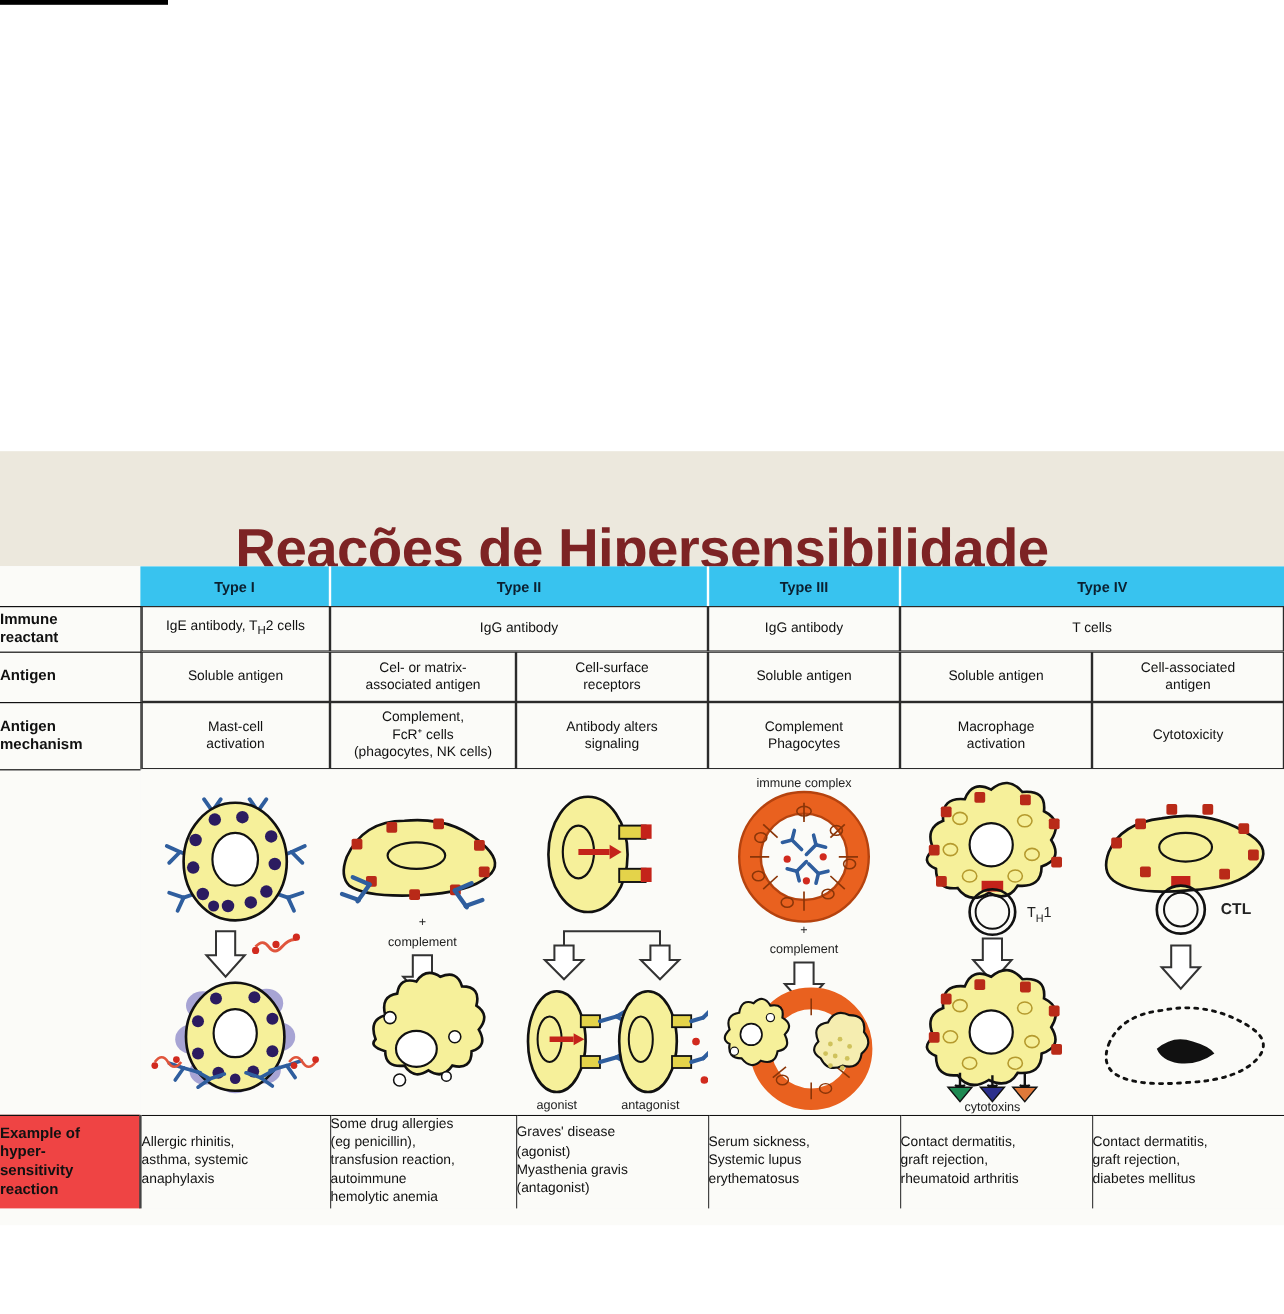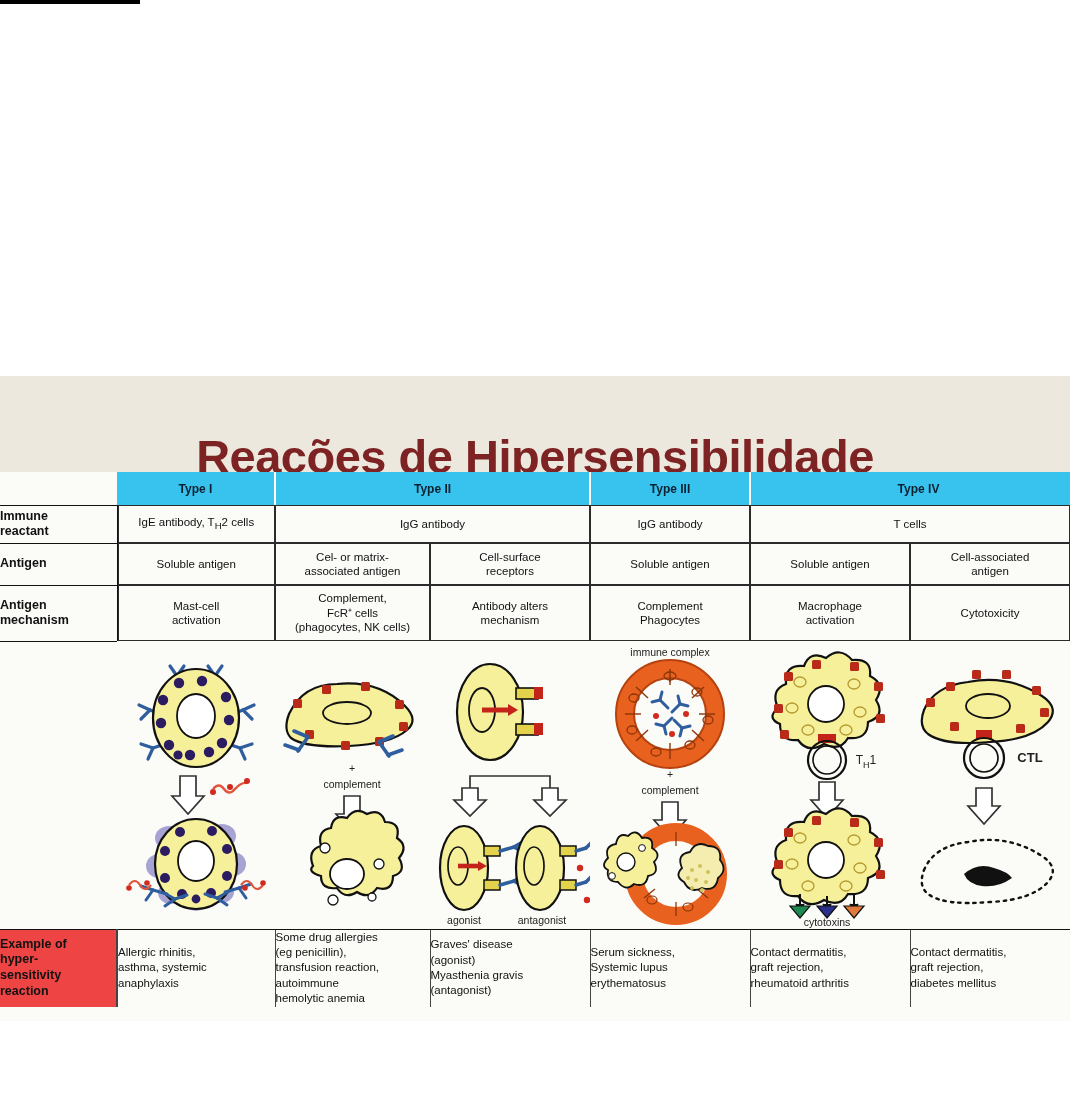--- a/index.html
+++ b/index.html
@@ -244,21 +244,21 @@
     <td class="grp grp-2">
       <div class="box">
         <span class="ex-pre">Complement,
 FcR⁺ cells
 (phagocytes, NK cells)</span>
       </div>
     </td>
     <td class="grp grp-2">
       <div class="box">
         <span class="ex-pre">Antibody alters
-mechanism</span>
+signaling</span>
       </div>
     </td>
     <td class="grp grp-3">
       <div class="box">
         <span class="ex-pre">Complement
 Phagocytes</span>
       </div>
     </td>
     <td class="grp grp-4">
       <div class="box">

